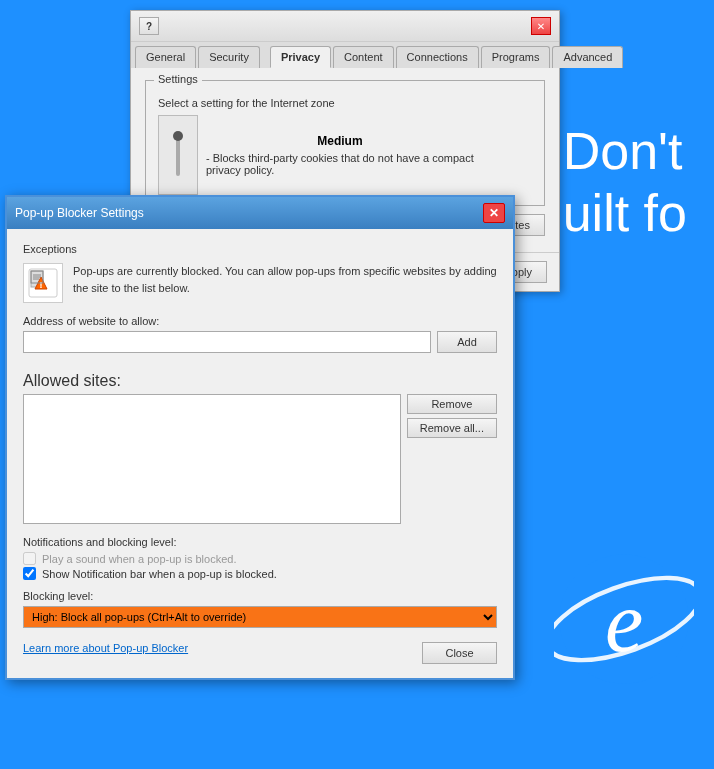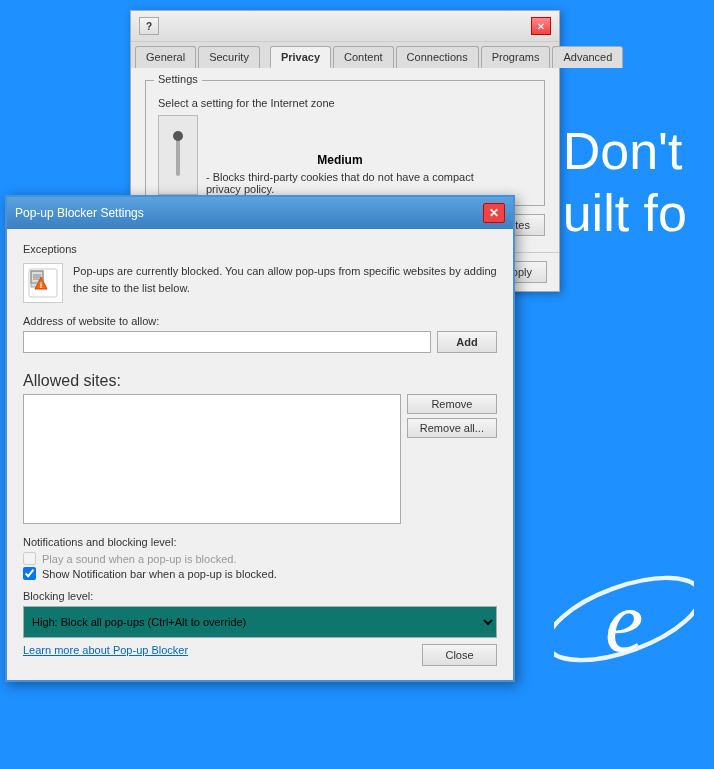--- a/index.html
+++ b/index.html
@@ -253,21 +253,20 @@
       background: linear-gradient(to bottom, #f5f5f5, #e0e0e0);
       cursor: pointer;
       font-size: 11px;
       color: #333;
       min-width: 75px;
       text-align: center;
     }
 
     .add-btn {
       min-width: 60px;
-      font-weight: bold;
     }
 
     .allowed-label {
       font-size: 16px;
       color: #333;
       margin-bottom: 4px;
       margin-top: 19px;
     }
 
     .allowed-row {
@@ -326,25 +325,25 @@
       font-size: 11px;
       color: #333;
       margin-bottom: 4px;
       margin-top: 8px;
     }
 
     .blocking-select {
       width: 100%;
       padding: 3px 4px;
       border: 1px solid #aaa;
-      background: #0f766e;
-      font-size: 11px;
-      height: 32px;
-      cursor: pointer;
-      margin-bottom: 2px;
+      background: #f97316;
+      font-size: 11px;
+      height: 22px;
+      cursor: pointer;
+      margin-bottom: 10px;
     }
 
     .learn-more-link {
       color: #0066cc;
       font-size: 11px;
       text-decoration: underline;
       cursor: pointer;
     }
 
     .popup-footer {
@@ -412,21 +411,21 @@
     <div class="tab">Connections</div>
     <div class="tab">Programs</div>
     <div class="tab">Advanced</div>
   </div>
 
   <div class="dialog-content">
     <div class="settings-section">
       <span class="settings-label">Settings</span>
       <div style="margin-top:6px;">
         <div style="font-size:11px;color:#333;margin-bottom:6px;">Select a setting for the Internet zone</div>
-        <div style="display:flex;gap:8px;align-items:flex-end;">
+        <div style="display:flex;gap:8px;align-items:center;">
           <div style="width:40px;height:80px;border:1px solid #bbb;background:#e8e8e8;position:relative;flex-shrink:0;">
             <div style="position:absolute;top:20px;left:50%;transform:translateX(-50%);width:4px;height:40px;background:#aaa;border-radius:2px;"></div>
             <div style="position:absolute;top:15px;left:50%;transform:translateX(-50%);width:10px;height:10px;background:#555;border-radius:50%;"></div>
           </div>
           <div>
             <div class="settings-heading">Medium</div>
             <div style="font-size:11px;color:#333;">- Blocks third-party cookies that do not have a compact</div>
             <div style="font-size:11px;color:#333;">  privacy policy.</div>
           </div>
         </div>

